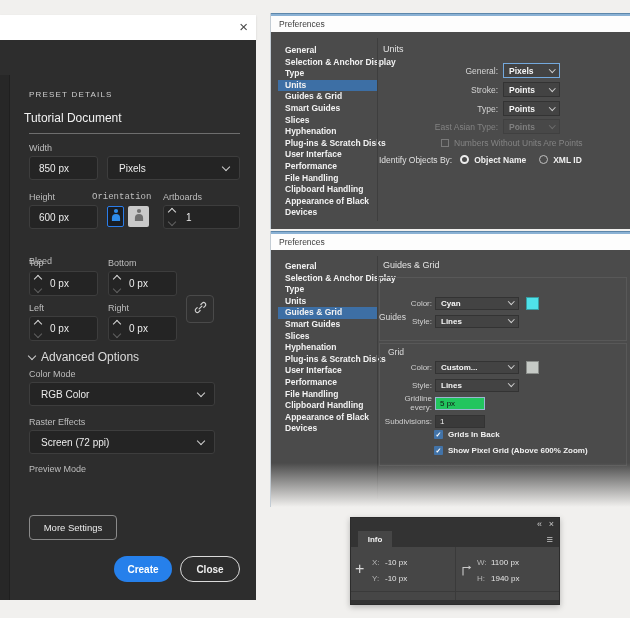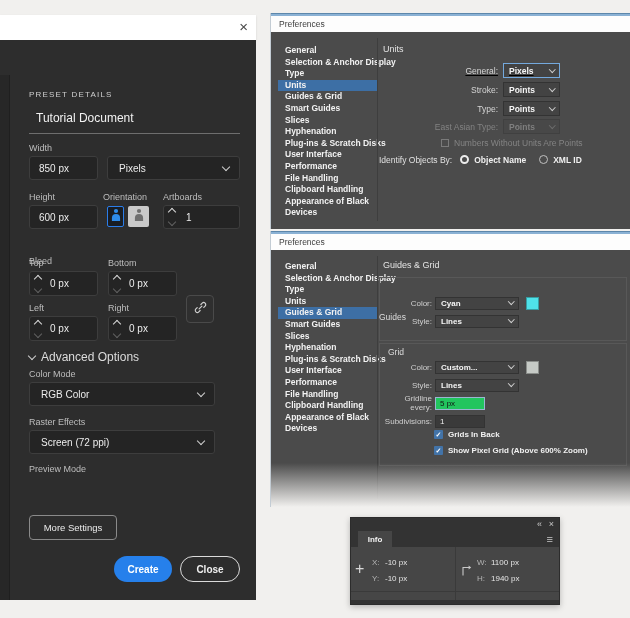--- a/index.html
+++ b/index.html
@@ -7,21 +7,21 @@
          font-family:"Liberation Sans",sans-serif;-webkit-font-smoothing:antialiased;}
   .abs{position:absolute;}
 
   
   .nd-titlebar{left:0;top:15px;width:256px;height:25px;background:#ffffff;box-shadow:0 1px 2px rgba(0,0,0,.12);}
   .nd-close{position:absolute;right:8px;top:3px;font-size:15px;color:#4a4a4a;cursor:pointer;}
   .nd-panel{left:0;top:40px;width:256px;height:560px;background:#2d2d2d;}
   .nd-strip{left:0;top:35px;width:9px;height:525px;background:#272727;border-right:1px solid #1f1f1f;}
   .nd-label{font-size:9px;color:#bdbdbd;}
   .nd-preset{left:29px;top:50px;font-size:8px;letter-spacing:1.2px;color:#cfcfcf;}
-  .nd-name{left:36px;top:71px;font-size:12px;color:#f2f2f2;}
+  .nd-name{left:24px;top:71px;font-size:12px;color:#f2f2f2;}
   .nd-underline{left:29px;top:93px;width:211px;height:1px;background:#6e6e6e;}
   .nd-input{background:#242424;border:1px solid #3d3d3d;border-radius:3px;color:#ececec;
             font-size:10px;display:flex;align-items:center;box-sizing:border-box;}
   .chev{display:inline-block;width:5px;height:5px;border-right:1.4px solid #cfcfcf;border-bottom:1.4px solid #cfcfcf;transform:rotate(45deg);margin-top:-3px;}
   .chev.sm{width:3.5px;height:3.5px;border-width:1.2px;}
   .arr{display:inline-block;width:5px;height:5px;}
   .arr.up{border-left:1.4px solid #d8d8d8;border-top:1.4px solid #d8d8d8;transform:rotate(45deg);}
   .arr.dn{border-right:1.4px solid #616161;border-bottom:1.4px solid #616161;transform:rotate(45deg);}
   .stepcol{display:flex;flex-direction:column;justify-content:center;gap:4px;align-items:center;width:16px;}
   .orient{border-radius:2px;display:flex;align-items:center;justify-content:center;box-sizing:border-box;}
@@ -113,21 +113,21 @@
     <div class="abs nd-underline"></div>
 
     <div class="abs nd-label" style="left:29px;top:103px;">Width</div>
     <div class="abs nd-input" style="left:29px;top:116px;width:69px;height:24px;padding-left:9px;">850 px</div>
     <div class="abs nd-input" style="left:107px;top:116px;width:133px;height:24px;padding-left:11px;">
       <span>Pixels</span>
       <span class="chev" style="margin-left:auto;margin-right:10px;"></span>
     </div>
 
     <div class="abs nd-label" style="left:29px;top:152px;">Height</div>
-    <div class="abs nd-label" style="left:103px;top:152px;">Orientation</div>
+    <div class="abs nd-label" style="left:92px;top:152px;font-family:Liberation Mono, monospace;">Orientation</div>
     <div class="abs nd-label" style="left:163px;top:152px;">Artboards</div>
 
     <div class="abs nd-input" style="left:29px;top:165px;width:69px;height:24px;padding-left:9px;">600 px</div>
 
     <div class="abs orient sel" style="left:107px;top:166px;width:17px;height:21px;">
       <span>
         <svg width="10" height="14" viewBox="0 0 11 15">
             <circle cx="5.5" cy="3.1" r="2.3" fill="#2e8ceb"></circle>
             <path d="M1 14.2 v-3.4 a4.5 4.5 0 0 1 9 0 v3.4 z" fill="#2e8ceb"></path>
           </svg>
@@ -241,21 +241,21 @@
           <div class="sb-item"><span>Performance</span></div>
           <div class="sb-item"><span>File Handling</span></div>
           <div class="sb-item"><span>Clipboard Handling</span></div>
           <div class="sb-item"><span>Appearance of Black</span></div>
           <div class="sb-item"><span>Devices</span></div>
       </div>
       <div class="sb-sep"></div>
 
       <div class="pane-h" style="top:12px;">Units</div>
 
-      <div class="prow" style="top:31px;text-decoration:underline;">
+      <div class="prow" style="top:31px;">
         <span class="plabel">General:</span>
         <span class="pselect focus">
           <span>Pixels</span>
           <span class="chev sm"></span>
         </span>
       </div>
       <div class="prow" style="top:50px;">
         <span class="plabel">Stroke:</span>
         <span class="pselect">
           <span>Points</span>

